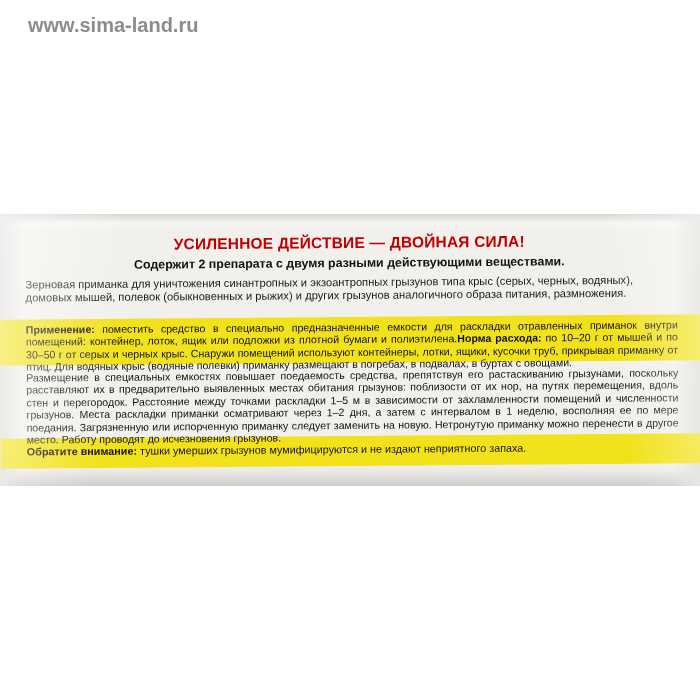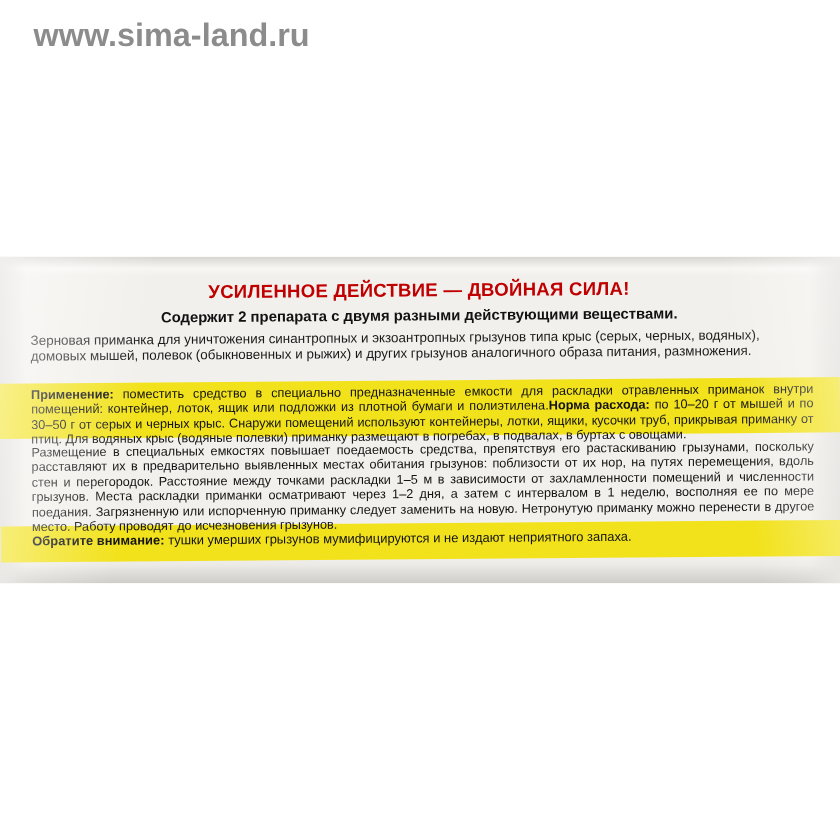--- a/index.html
+++ b/index.html
@@ -16,21 +16,21 @@
     height: 700px;
     background: #ffffff;
     overflow: hidden;
   }
   
   #watermark {
     position: absolute;
     left: 28px;
     top: 14px;
     font-family: "Liberation Sans", sans-serif;
-    font-size: 27px;
+    font-size: 20px;
     font-weight: bold;
     color: #8c8c8c;
     letter-spacing: 0px;
     white-space: nowrap;
   }
   
   #label {
     position: absolute;
     left: 0px;
     top: 214px;

